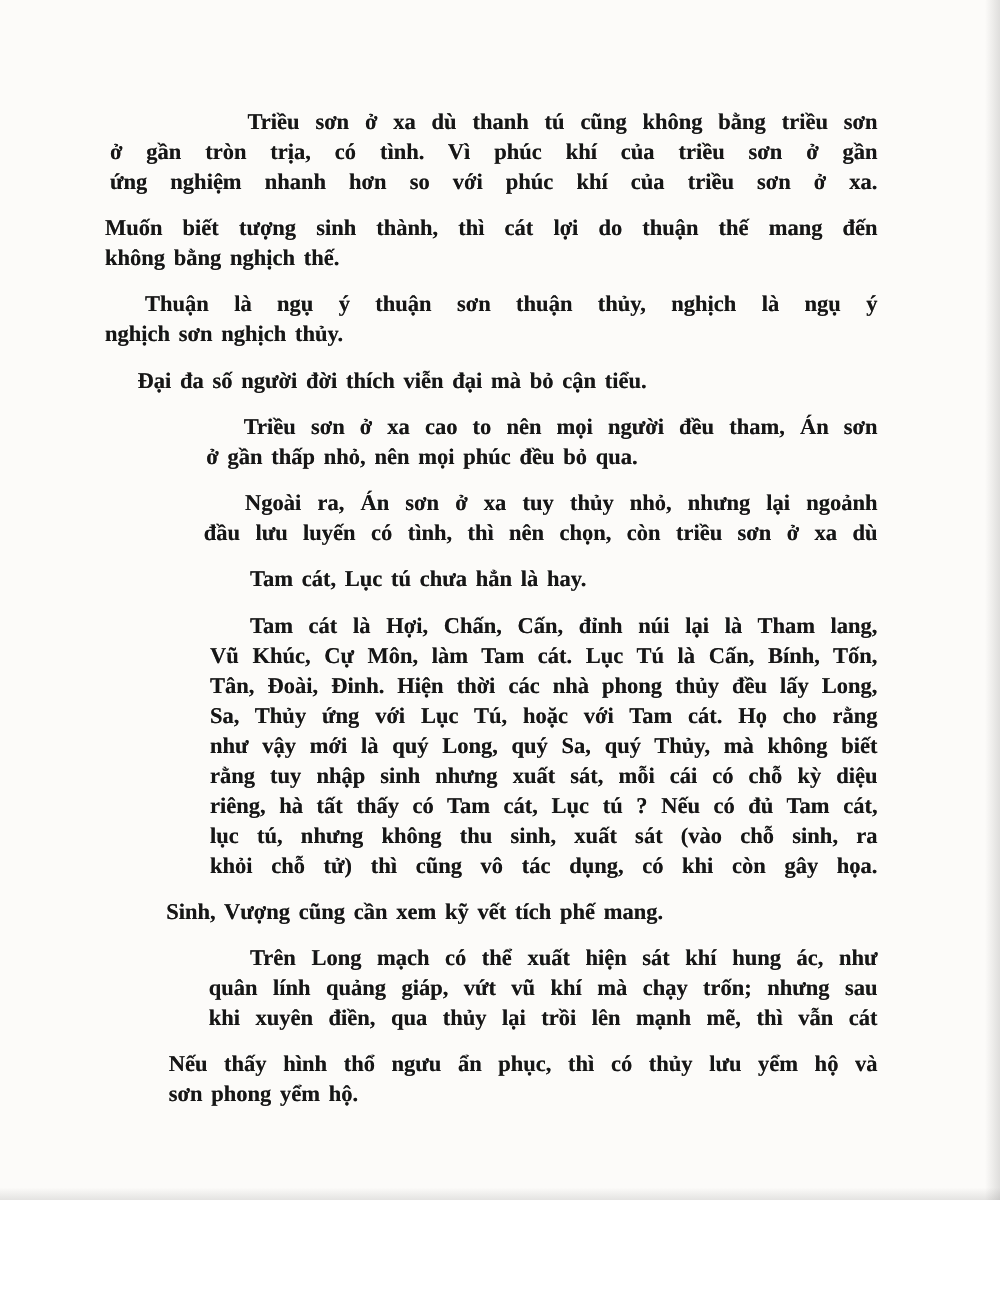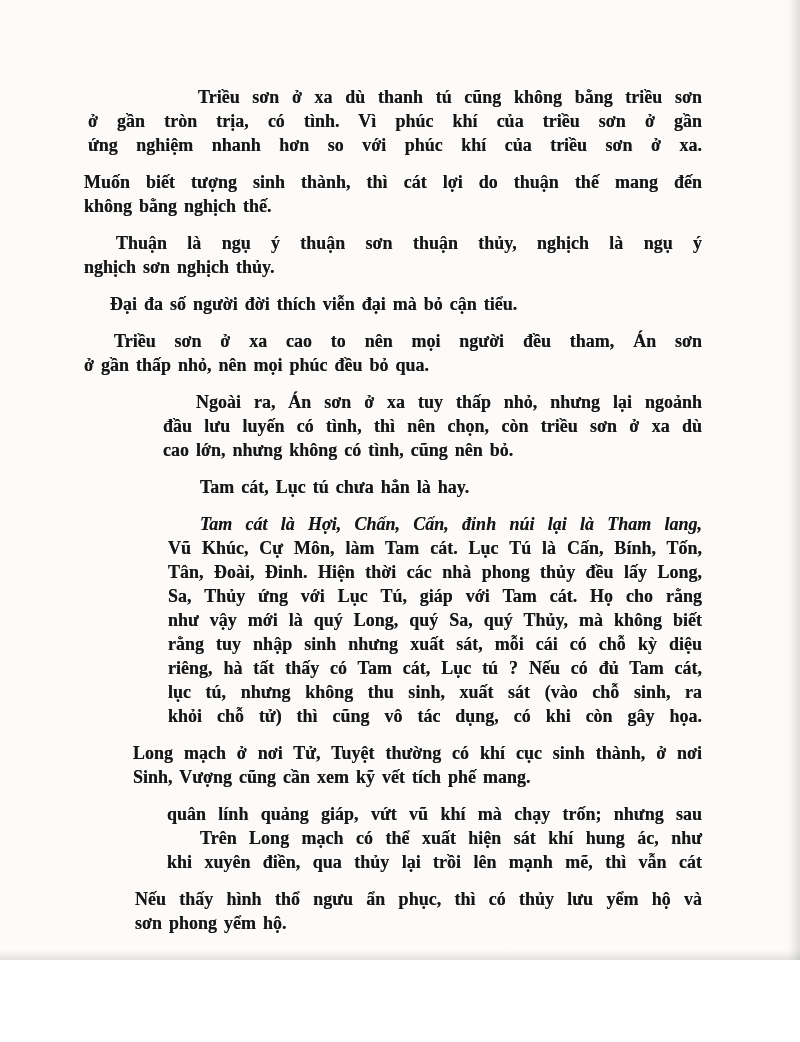--- a/index.html
+++ b/index.html
@@ -85,50 +85,48 @@
         <div class="tline just">Muốn biết tượng sinh thành, thì cát lợi do thuận thế mang đến</div>
         <div class="tline">không bằng nghịch thế.</div>
       </div>
       <div class="para" style="">
         <div class="tline just" style="padding-left: 32px;">Thuận là ngụ ý thuận sơn thuận thủy, nghịch là ngụ ý</div>
         <div class="tline">nghịch sơn nghịch thủy.</div>
       </div>
       <div class="para" style="margin-left: 26px;">
         <div class="tline">Đại đa số người đời thích viễn đại mà bỏ cận tiểu.</div>
       </div>
-      <div class="para" style="">
+      <div class="para" style="margin-left: 81px;">
         <div class="tline just" style="padding-left: 30px;">Triều sơn ở xa cao to nên mọi người đều tham, Án sơn</div>
         <div class="tline">ở gần thấp nhỏ, nên mọi phúc đều bỏ qua.</div>
       </div>
       <div class="para" style="margin-left: 79px;">
-        <div class="tline just" style="padding-left: 33px;">Ngoài ra, Án sơn ở xa tuy thấp nhỏ, nhưng lại ngoảnh</div>
+        <div class="tline just" style="padding-left: 33px;">Ngoài ra, Án sơn ở xa tuy thủy nhỏ, nhưng lại ngoảnh</div>
         <div class="tline just">đầu lưu luyến có tình, thì nên chọn, còn triều sơn ở xa dù</div>
-        <div class="tline">cao lớn, nhưng không có tình, cũng nên bỏ.</div>
       </div>
       <div class="para" style="margin-left: 116px;">
         <div class="tline">Tam cát, Lục tú chưa hẳn là hay.</div>
       </div>
       <div class="para" style="margin-left: 84px;">
-        <div class="tline just" style="padding-left: 32px; font-style: italic;">Tam cát là Hợi, Chấn, Cấn, đỉnh núi lại là Tham lang,</div>
+        <div class="tline just" style="padding-left: 32px;">Tam cát là Hợi, Chấn, Cấn, đỉnh núi lại là Tham lang,</div>
         <div class="tline just">Vũ Khúc, Cự Môn, làm Tam cát. Lục Tú là Cấn, Bính, Tốn,</div>
         <div class="tline just">Tân, Đoài, Đinh. Hiện thời các nhà phong thủy đều lấy Long,</div>
-        <div class="tline just">Sa, Thủy ứng với Lục Tú, giáp với Tam cát. Họ cho rằng</div>
+        <div class="tline just">Sa, Thủy ứng với Lục Tú, hoặc với Tam cát. Họ cho rằng</div>
         <div class="tline just">như vậy mới là quý Long, quý Sa, quý Thủy, mà không biết</div>
         <div class="tline just">rằng tuy nhập sinh nhưng xuất sát, mỗi cái có chỗ kỳ diệu</div>
         <div class="tline just">riêng, hà tất thấy có Tam cát, Lục tú ? Nếu có đủ Tam cát,</div>
         <div class="tline just">lục tú, nhưng không thu sinh, xuất sát (vào chỗ sinh, ra</div>
         <div class="tline just">khỏi chỗ tử) thì cũng vô tác dụng, có khi còn gây họa.</div>
       </div>
       <div class="para" style="margin-left: 49px;">
-        <div class="tline just">Long mạch ở nơi Tử, Tuyệt thường có khí cục sinh thành, ở nơi</div>
         <div class="tline">Sinh, Vượng cũng cần xem kỹ vết tích phế mang.</div>
       </div>
       <div class="para" style="margin-left: 83px;">
+        <div class="tline just" style="padding-left: 33px;">Trên Long mạch có thể xuất hiện sát khí hung ác, như</div>
         <div class="tline just">quân lính quảng giáp, vứt vũ khí mà chạy trốn; nhưng sau</div>
-        <div class="tline just" style="padding-left: 33px;">Trên Long mạch có thể xuất hiện sát khí hung ác, như</div>
         <div class="tline just">khi xuyên điền, qua thủy lại trồi lên mạnh mẽ, thì vẫn cát</div>
       </div>
       <div class="para" style="margin-left: 51px;">
         <div class="tline just">Nếu thấy hình thổ ngưu ẩn phục, thì có thủy lưu yểm hộ và</div>
         <div class="tline">sơn phong yểm hộ.</div>
       </div>
     </div>
 
   <span class="stray-mark"></span>
 

